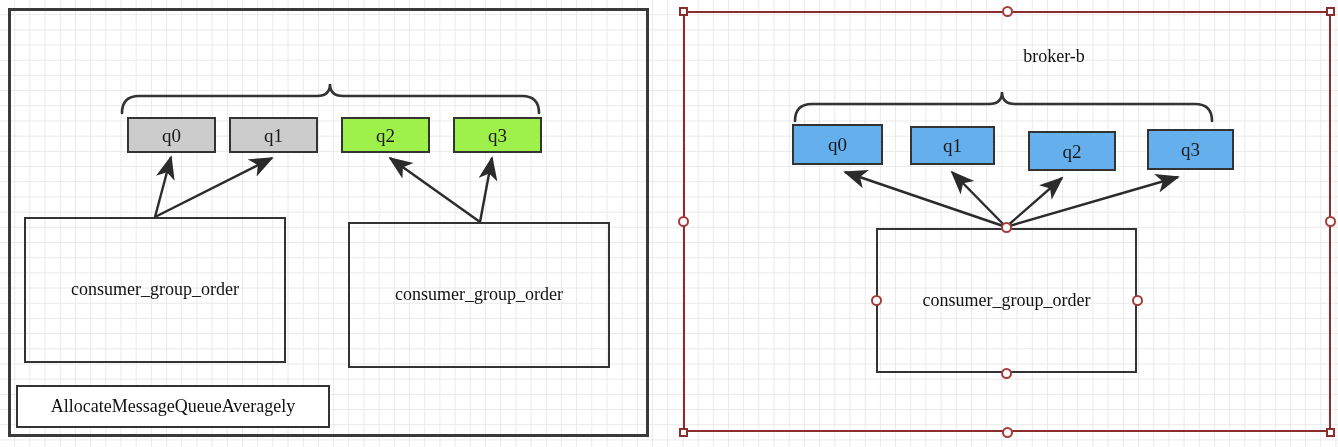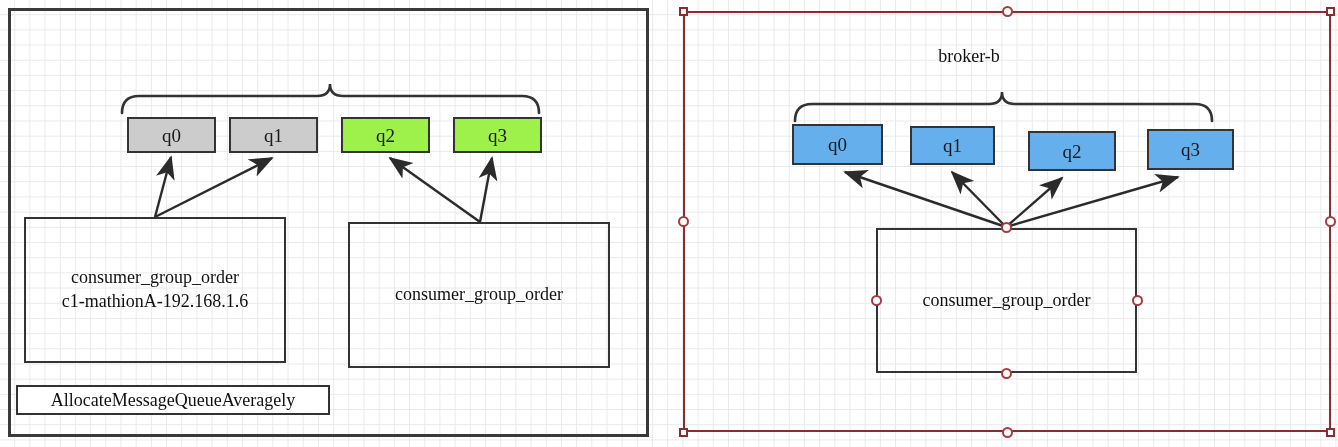--- a/index.html
+++ b/index.html
@@ -84,33 +84,32 @@
       </marker>
     </defs>
     <path d="M 155 217 L 171 157" stroke="#2b2b2b" stroke-width="2.4" fill="none" marker-end="url(#ah)"></path>
     <path d="M 155 217 L 272 158" stroke="#2b2b2b" stroke-width="2.4" fill="none" marker-end="url(#ah)"></path>
     <path d="M 480 222 L 390 158" stroke="#2b2b2b" stroke-width="2.4" fill="none" marker-end="url(#ah)"></path>
     <path d="M 480 222 L 492 158" stroke="#2b2b2b" stroke-width="2.4" fill="none" marker-end="url(#ah)"></path>
   </svg>
 
   <div class="node cbox" style="left:24px;top:217px;width:262px;height:146px;">
     <span>consumer_group_order</span>
-    <span>c1-mathionA-192.168.1.6</span>
   </div>
   <div class="node cbox" style="left:348px;top:222px;width:262px;height:146px;">
     <span>consumer_group_order</span>
   </div>
 
-  <div class="node algobox" style="left:16px;top:385px;width:314px;height:30px;">
+  <div class="node algobox" style="left:16px;top:385px;width:314px;height:43px;">
     <span>AllocateMessageQueueAveragely</span>
   </div>
 
   <div class="container-b" style="left:683px;top:11px;width:648px;height:421px;"></div>
 
-  <div class="brokerlabel" style="left:909px;top:44px;width:120px;height:24px;">broker-b</div>
+  <div class="brokerlabel" style="left:994px;top:44px;width:120px;height:24px;">broker-b</div>
 
   <svg class="svg-layer">
     <path d="M 795 121 Q 795 104 812 104 L 989 104 Q 1002 104 1002 92 Q 1002 104 1015 104 L 1195 104 Q 1212 104 1212 121" fill="none" stroke="#333333" stroke-width="2.6" stroke-linecap="round"></path>
   </svg>
 
   <div class="node qbox" style="left:792px;top:124px;width:91px;height:41px;background:#64afec;">
     <span>q0</span>
   </div>
   <div class="node qbox" style="left:910px;top:126px;width:85px;height:39px;background:#64afec;">
     <span>q1</span>

